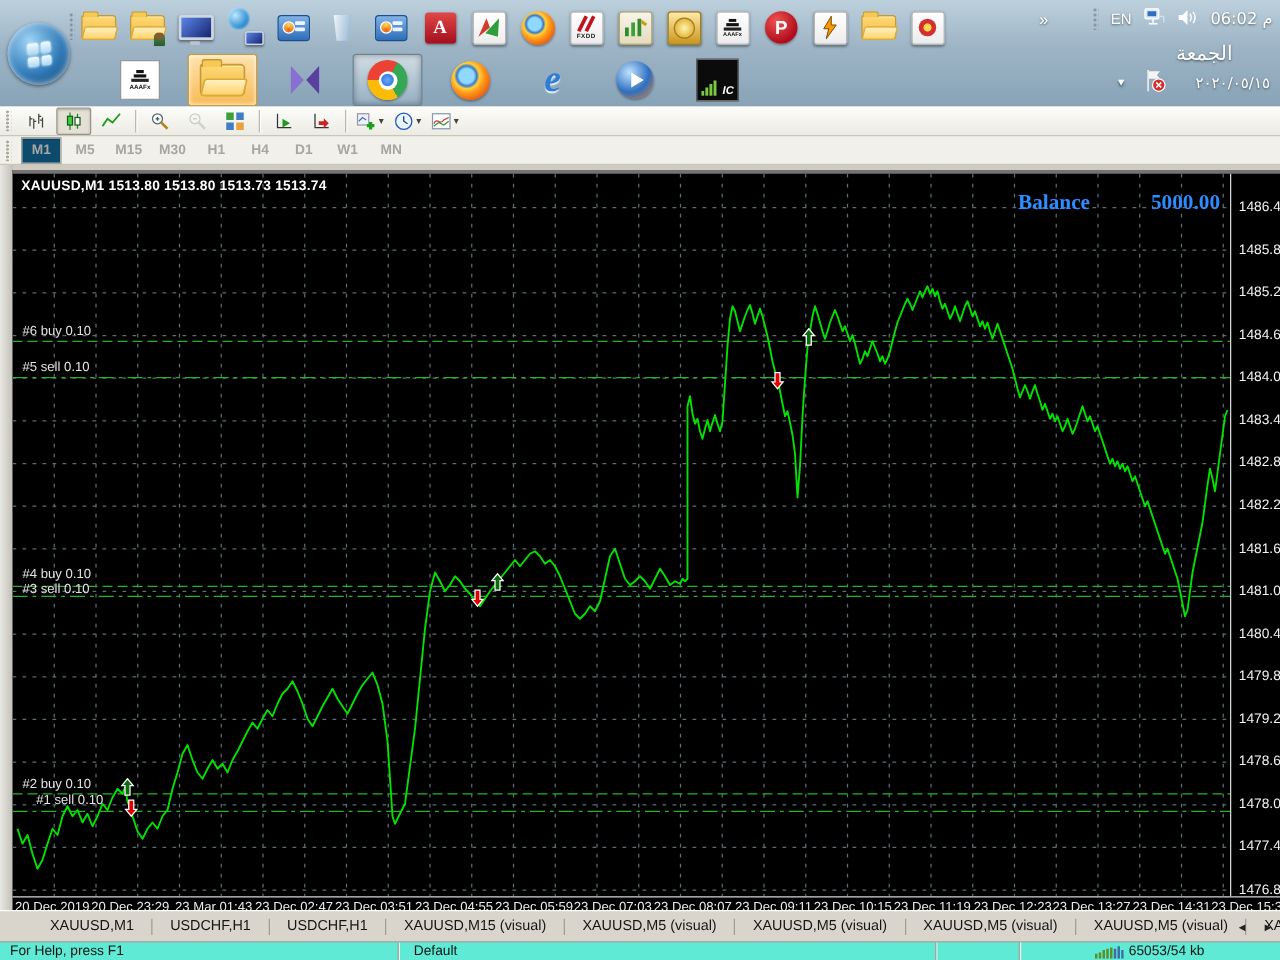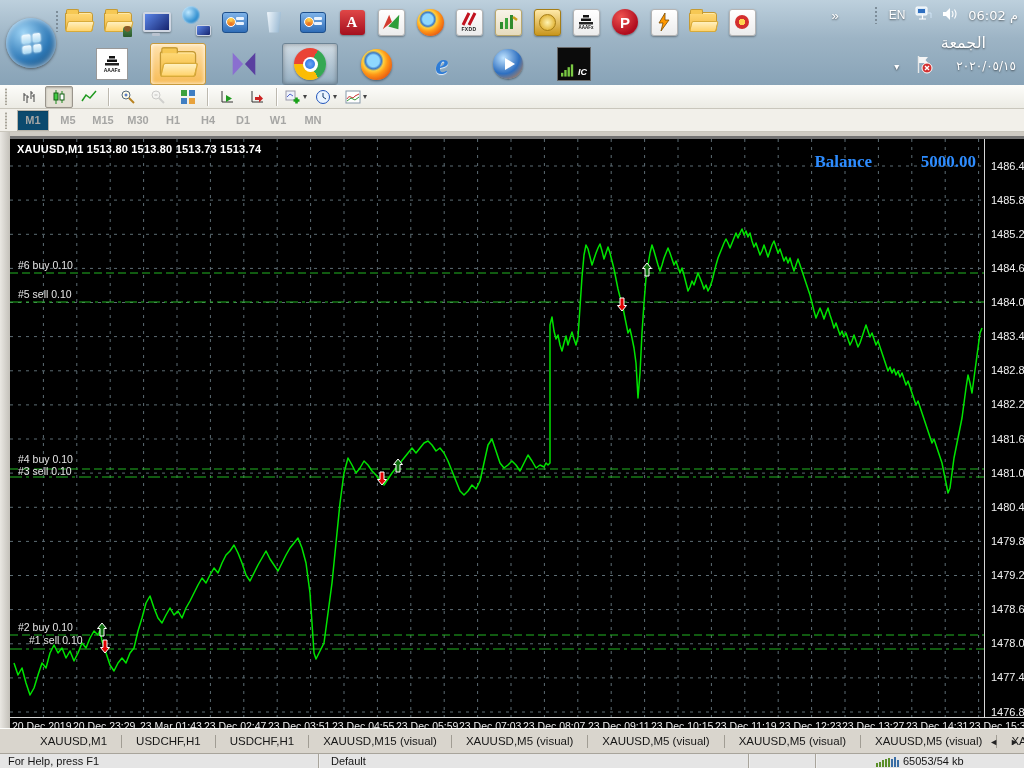--- a/index.html
+++ b/index.html
@@ -74,21 +74,21 @@
   .acc-val{min-width:84px;text-align:right;}
   .acc-val.blue{color:#2d8cff;} .acc-val.green{color:#00d000;}
   .olabel{position:absolute;color:#e4e4e4;font-size:10.5px;white-space:nowrap;}
   
   #tab-bar{position:absolute;top:728px;left:0;width:1024px;height:25px;background:#d9d5cd;
            border-top:1px solid #fdfdfb;display:flex;align-items:center;padding-left:26px;box-sizing:border-box;}
   .tab{padding:0 14px;font-size:11.5px;color:#161616;white-space:nowrap;cursor:pointer;}
   .tab-sep{width:1px;height:13px;background:#a19d94;}
   #tab-arrows{position:absolute;right:5px;top:0;height:25px;display:flex;align-items:center;gap:12px;
               font-size:9px;color:#222;}
-  #status-bar{position:absolute;top:753px;left:0;width:1024px;height:15px;background:#e5e5e5;
+  #status-bar{position:absolute;top:753px;left:0;width:1024px;height:15px;background:#5eead4;
               border-top:1px solid #a8a49b;font-size:11px;color:#141414;}
   #sb-help{position:absolute;left:8px;top:1px;}
   .sb-sep{position:absolute;top:0;width:1px;height:15px;background:#a8a49b;box-shadow:1px 0 0 #eee;}
   #sb-default{position:absolute;left:331px;top:1px;}
   #sb-signal{position:absolute;left:876px;top:2px;}
   #sb-traffic{position:absolute;left:903px;top:1px;}
   
   .tile{width:25px;height:25px;border-radius:3px;display:flex;align-items:center;justify-content:center;
         font-weight:bold;position:relative;box-shadow:0 1px 2px rgba(0,0,0,.35);}
   .t-white{background:linear-gradient(#fff,#ececec);border:1px solid #b5b5b5;}

